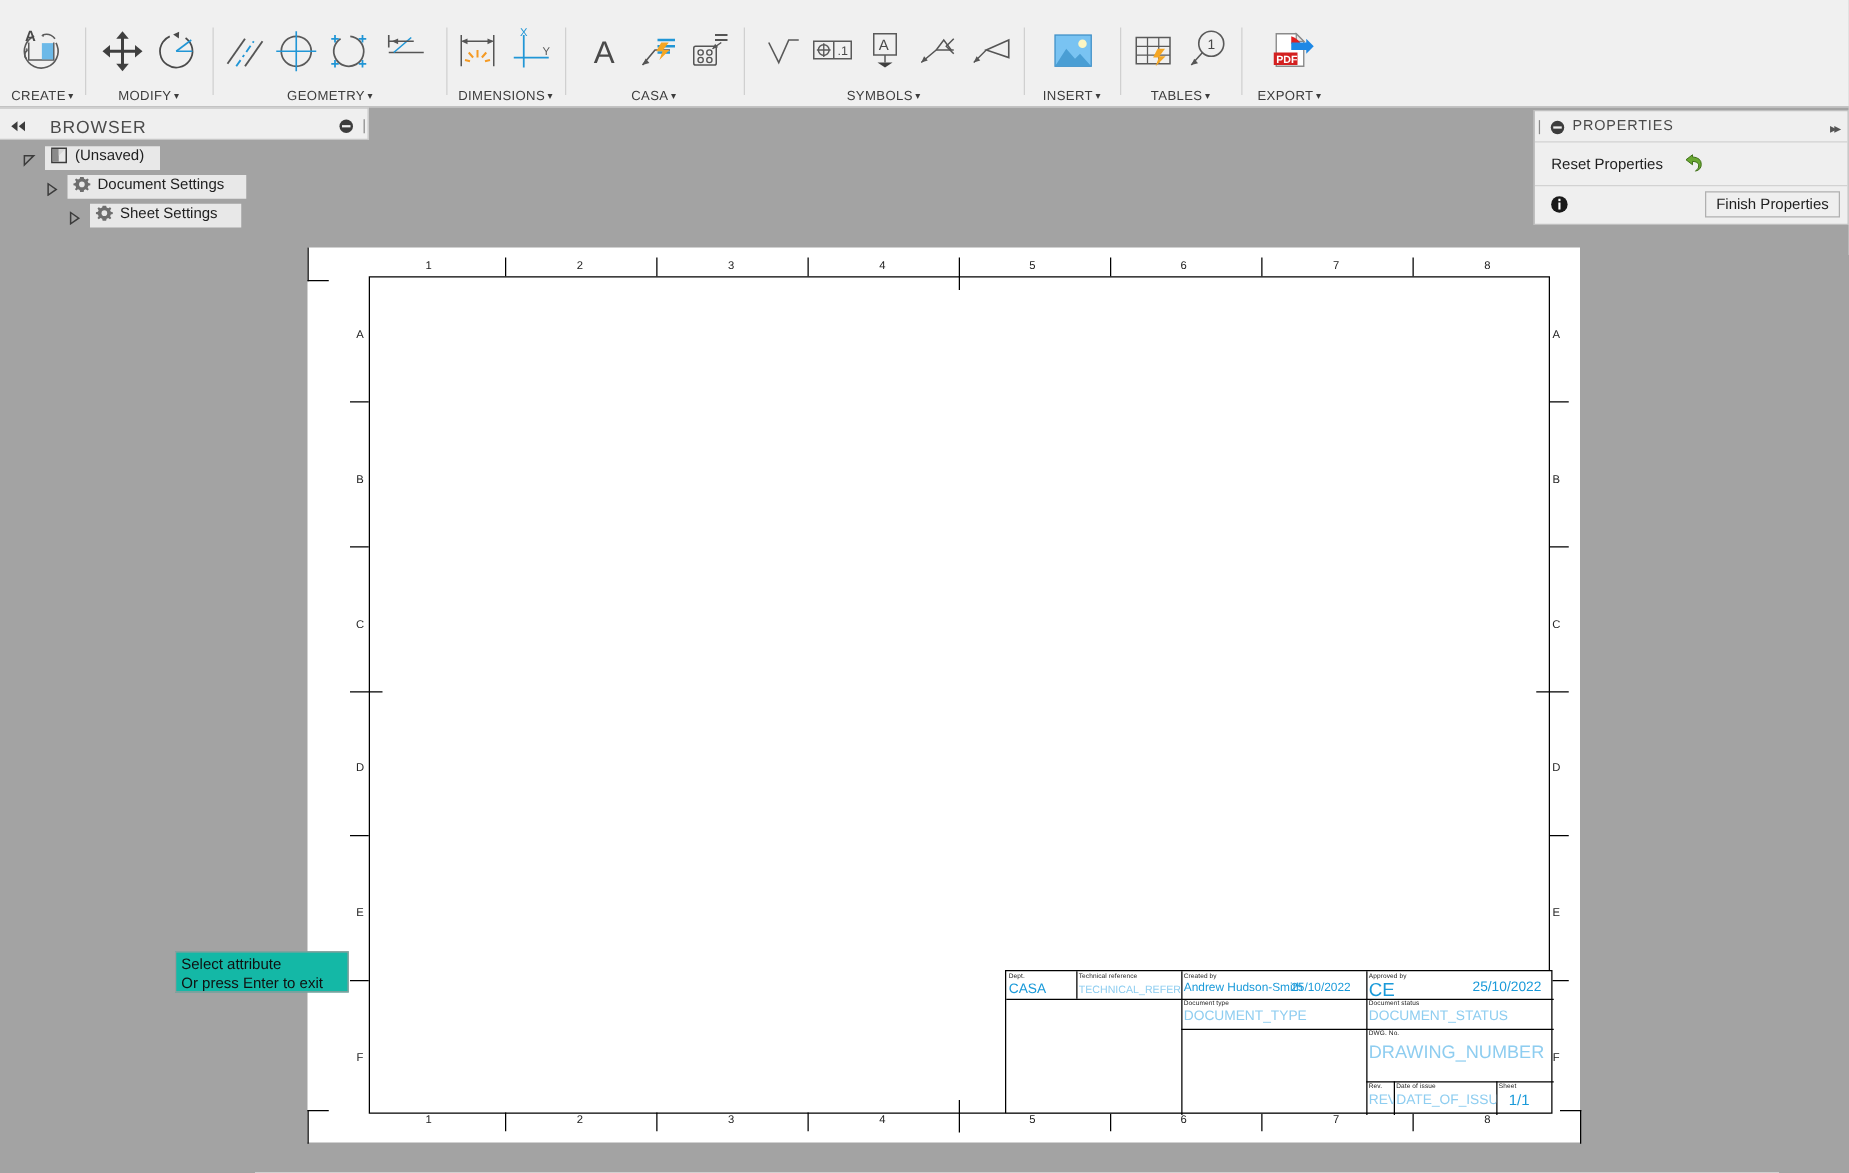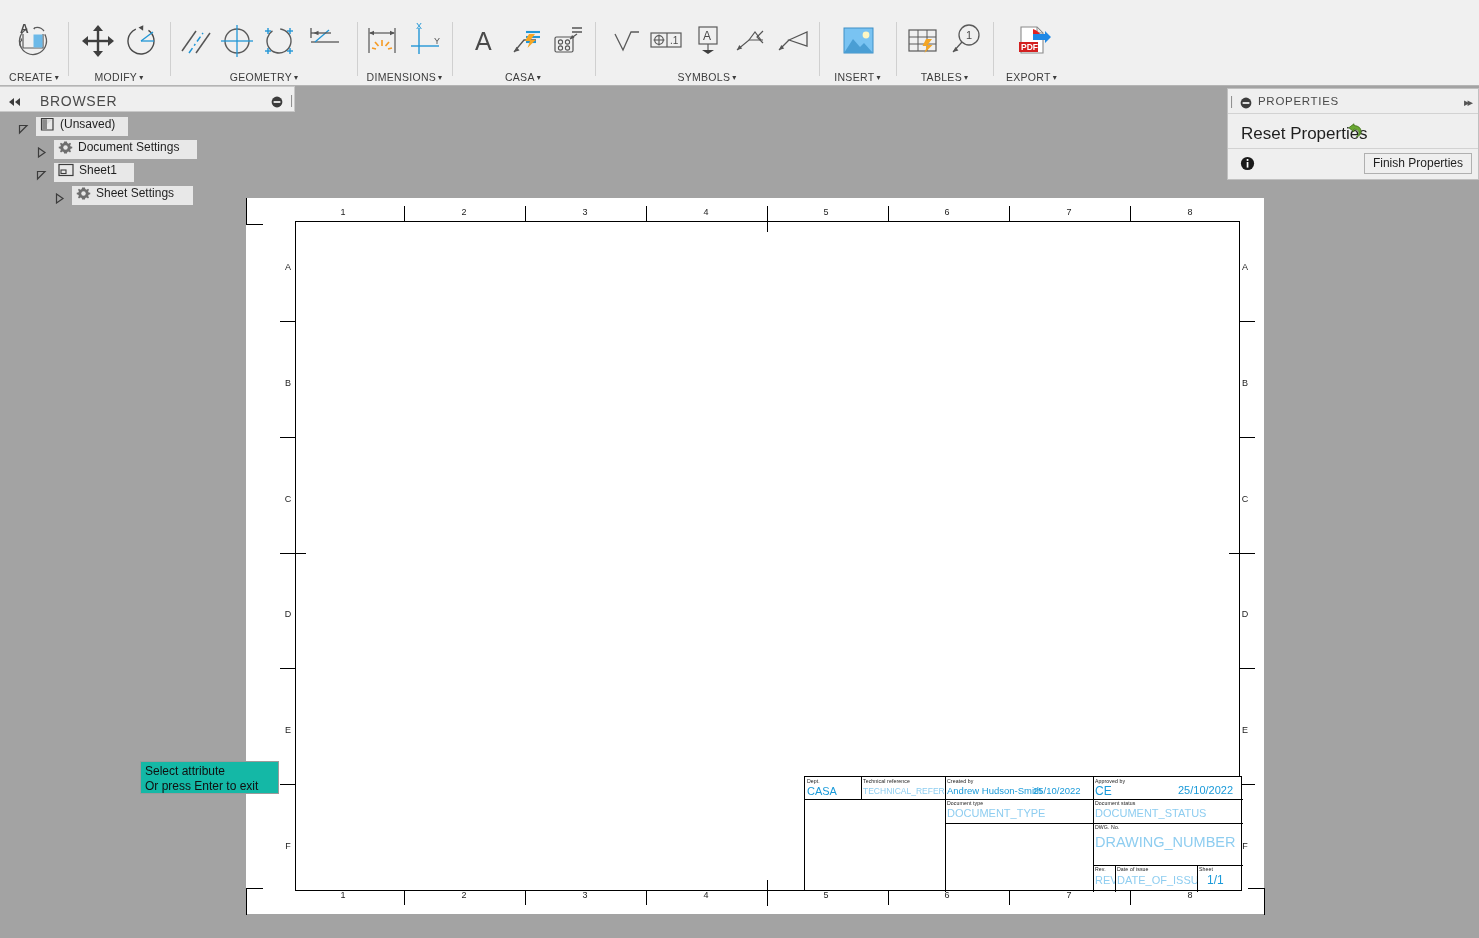--- a/index.html
+++ b/index.html
@@ -62,21 +62,21 @@
   #properties{
     position:absolute;right:0;top:88px;width:252px;height:92px;
     background:#efefef;border:1px solid #c0c0c0;box-sizing:border-box;
   }
   #prop-head{position:relative;height:24px;border-bottom:1px solid #d2d2d2;}
   #prop-grip{position:absolute;left:2px;top:5px;font-size:12px;color:#8a8a8a;}
   #prop-min{position:absolute;left:12px;top:6px;}
   #prop-title{position:absolute;left:30px;top:6px;font-size:11.5px;color:#4a4a4a;letter-spacing:.7px;}
   #prop-expand{position:absolute;right:7px;top:7px;font-size:11px;color:#555;letter-spacing:-2px;}
   #prop-row1{position:relative;height:34px;border-bottom:1px solid #d2d2d2;}
-  #reset-label{position:absolute;left:13px;top:10px;font-size:17px;color:#1f1f1f;}
+  #reset-label{position:absolute;left:13px;top:10px;font-size:12px;color:#1f1f1f;}
   #reset-icon{position:absolute;left:116px;top:7px;}
   #prop-row2{position:relative;height:32px;}
   #info-icon{position:absolute;left:12px;top:7px;}
   #finish-btn{
     position:absolute;right:6px;top:4px;height:21px;
     background:#efefef;border:1px solid #b0b0b0;
     font-size:12px;color:#1f1f1f;padding:2px 8px 0 8px;box-sizing:border-box;
     cursor:default;
   }
 
@@ -447,34 +447,20 @@
     </div>
     <div class="node-box" style="left:54px;width:143px;">
       <svg width="15" height="15" viewBox="0 0 16 16">
         <path d="M8 1.6 l1.5 0 l.4 1.7 l1.4 .6 l1.5-1 l1.1 1.1 l-1 1.5 l.6 1.4 l1.7 .4 l0 1.5 l-1.7 .4 l-.6 1.4 l1 1.5 l-1.1 1.1 l-1.5-1 l-1.4 .6 l-.4 1.7 l-1.5 0 l-1.5 0 l-.4-1.7 l-1.4-.6 l-1.5 1 l-1.1-1.1 l1-1.5 l-.6-1.4 l-1.7-.4 l0-1.5 l1.7-.4 l.6-1.4 l-1-1.5 l1.1-1.1 l1.5 1 l1.4-.6 l.4-1.7 z" fill="#6e6e6e"></path>
         <circle cx="8" cy="8" r="2.4" fill="#e8e8e8"></circle>
       </svg>
       <span class="node-label">Document Settings</span>
     </div>
   </div>
 
-  <div class="node">
-    <div class="arrow" style="left:36px;">
-      <svg width="11" height="11" viewBox="0 0 11 11">
-        <path d="M1.5 1.5 L9 1.5 L1.5 9 z" fill="none" stroke="#3c3c3c" stroke-width="1.2"></path>
-      </svg>
-    </div>
-    <div class="node-box" style="left:54px;width:80px;">
-      <svg width="16" height="14" viewBox="0 0 16 14">
-        <rect x="1" y="1.5" width="14" height="11" fill="none" stroke="#3c3c3c" stroke-width="1.2"></rect>
-        <rect x="3" y="7" width="5" height="3.5" fill="none" stroke="#3c3c3c" stroke-width="1.1"></rect>
-      </svg>
-      <span class="node-label">Sheet1</span>
-    </div>
-  </div>
 
   <div class="node">
     <div class="arrow" style="left:54px;">
       <svg width="11" height="11" viewBox="0 0 11 11">
         <path d="M2.5 1 L9 5.5 L2.5 10 z" fill="none" stroke="#3c3c3c" stroke-width="1.2"></path>
       </svg>
     </div>
     <div class="node-box" style="left:72px;width:121px;">
       <svg width="15" height="15" viewBox="0 0 16 16">
         <path d="M8 1.6 l1.5 0 l.4 1.7 l1.4 .6 l1.5-1 l1.1 1.1 l-1 1.5 l.6 1.4 l1.7 .4 l0 1.5 l-1.7 .4 l-.6 1.4 l1 1.5 l-1.1 1.1 l-1.5-1 l-1.4 .6 l-.4 1.7 l-1.5 0 l-1.5 0 l-.4-1.7 l-1.4-.6 l-1.5 1 l-1.1-1.1 l1-1.5 l-.6-1.4 l-1.7-.4 l0-1.5 l1.7-.4 l.6-1.4 l-1-1.5 l1.1-1.1 l1.5 1 l1.4-.6 l.4-1.7 z" fill="#6e6e6e"></path>
@@ -609,21 +595,21 @@
     </div>
 
     <div class="tb-cell" style="left:140px;top:0;width:148px;height:22px;">
       <div class="tb-lbl">Created by</div>
       <div class="tb-val" style="top:8px;font-size:9.5px;">Andrew Hudson-Smith</div>
       <div class="tb-val" style="left:88px;top:8px;font-size:9.5px;">25/10/2022</div>
     </div>
 
     <div class="tb-cell" style="left:288px;top:0;width:150px;height:22px;">
       <div class="tb-lbl">Approved by</div>
-      <div class="tb-val" style="top:7px;font-size:12px;">CE</div>
+      <div class="tb-val" style="top:7px;font-size:15px;">CE</div>
       <div class="tb-val" style="left:85px;top:7px;font-size:11px;">25/10/2022</div>
     </div>
 
     <div class="tb-cell" style="left:140px;top:22px;width:148px;height:24px;">
       <div class="tb-lbl">Document type</div>
       <div class="tb-val tb-ph" style="top:8px;font-size:11px;">DOCUMENT_TYPE</div>
     </div>
 
     <div class="tb-cell" style="left:288px;top:22px;width:150px;height:24px;">
       <div class="tb-lbl">Document status</div>

